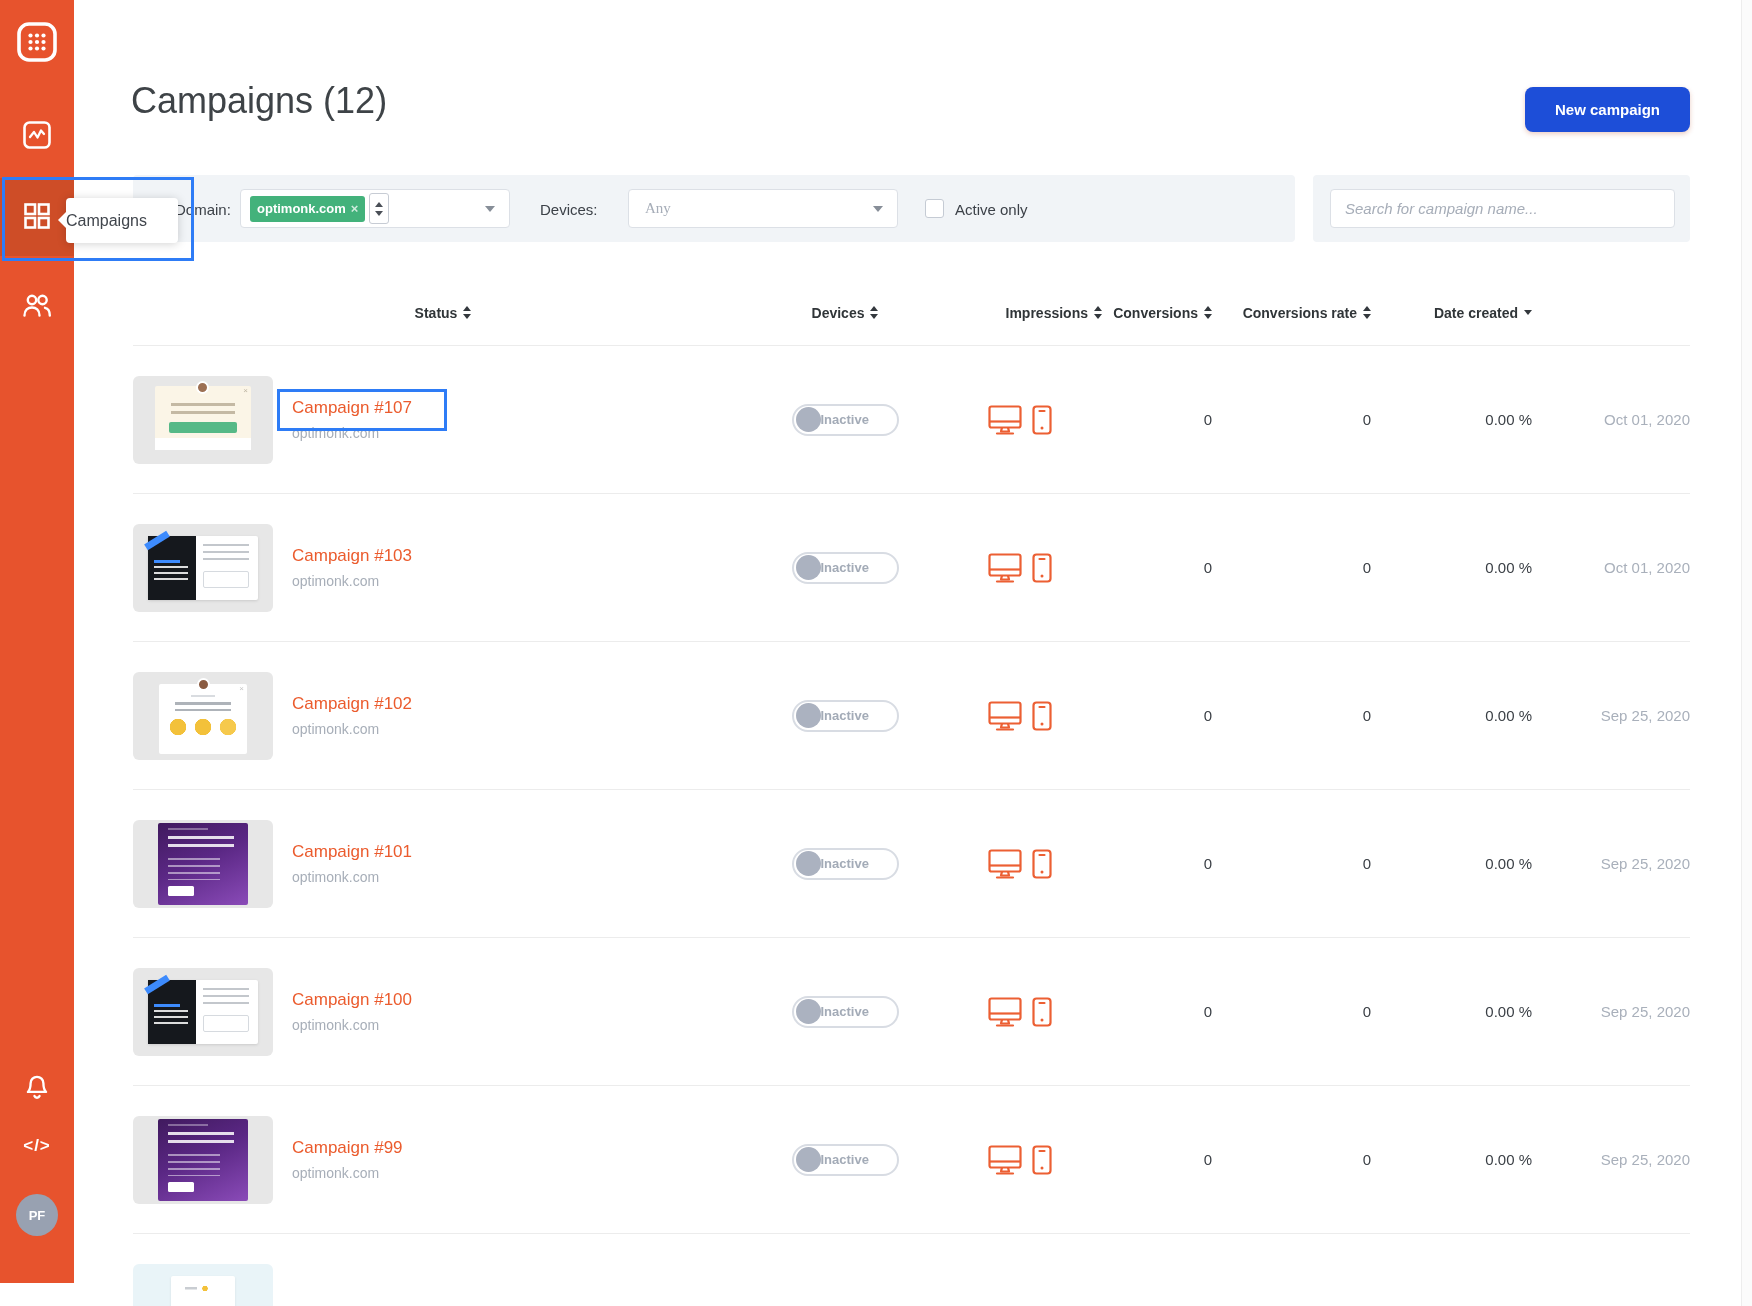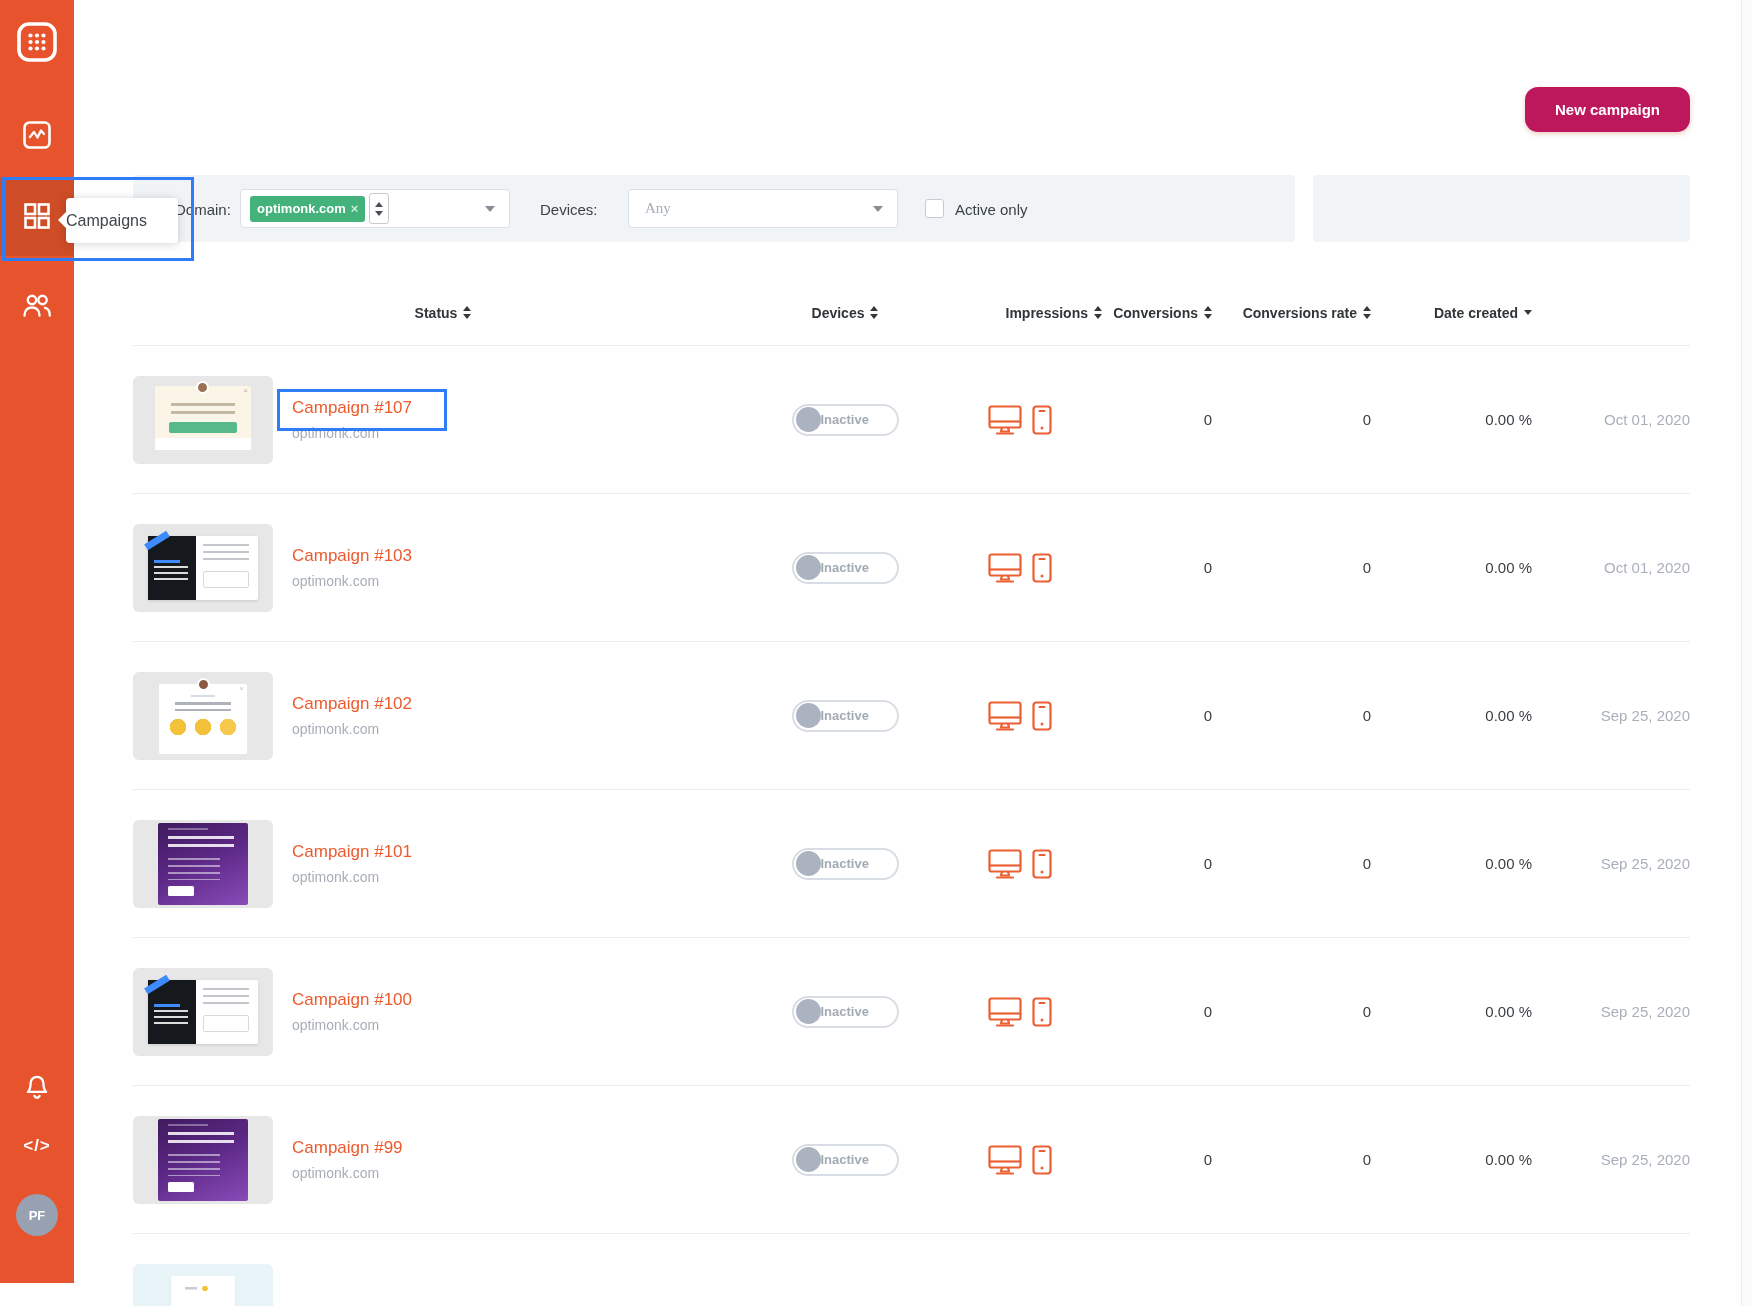--- a/index.html
+++ b/index.html
@@ -24,22 +24,22 @@
   .annotation-box { position:absolute; left:2px; top:177px; width:192px; height:84px;
     border:3px solid #2E7CF6; z-index:40; pointer-events:none; }
   .tooltip { position:absolute; left:66px; top:198px; width:112px; height:45px; background:#fff;
     border-radius:4px; box-shadow:0 1px 10px rgba(0,0,0,.18); z-index:30;
     display:flex; align-items:center; font-size:16px; color:#40454C; }
   .tooltip::before { content:''; position:absolute; left:-8px; top:14px; width:0; height:0;
     border-top:8px solid transparent; border-bottom:8px solid transparent; border-right:8px solid #fff; }
 
   
   .page-title { position:absolute; left:131px; top:80px; font-size:36px; color:#3E4347; z-index:1; }
-  .new-campaign { position:absolute; left:1525px; top:87px; width:165px; height:45px; background:#be185d;
-    border:none; border-radius:13px; color:#fff; font-size:15px; font-weight:bold; cursor:pointer;
+  .new-campaign { position:absolute; left:1525px; top:87px; width:165px; height:45px; background:#1d4ed8;
+    border:none; border-radius:8px; color:#fff; font-size:15px; font-weight:bold; cursor:pointer;
     box-shadow:0 2px 5px rgba(180,60,20,.25); font-family:"Liberation Sans", sans-serif; }
 
   
   .filter-left { position:absolute; left:133px; top:175px; width:1162px; height:67px; background:#F1F4F7;
     border-radius:4px; }
   .filter-right { position:absolute; left:1313px; top:175px; width:377px; height:67px; background:#F1F4F7;
     border-radius:4px; }
   .flabel { position:absolute; top:201px; font-size:15px; color:#3C4148; z-index:2; }
   .flabel.domain { left:175px; }
   .flabel.devices { left:540px; }
@@ -215,20 +215,21 @@
     <div class="side-item avatar">
       <div class="avatar-circle">PF</div>
     </div>
   </div>
 
   <div class="tooltip">
     <span>Campaigns</span>
   </div>
   <div class="annotation-box"></div>
 
+  <div class="page-title">Campaigns (12)</div>
   <button class="new-campaign">New campaign</button>
 
   <div class="filter-left"></div>
   <div class="filter-right"></div>
   <div class="flabel domain">Domain:</div>
   <div class="select domain-select">
     <span class="tag">
       <span>optimonk.com</span>
       <span class="x">×</span>
     </span>
@@ -238,20 +239,21 @@
       </span>
     <i class="caret"></i>
   </div>
   <div class="flabel devices">Devices:</div>
   <div class="select devices-select">
     <span class="ph-text">Any</span>
     <i class="caret"></i>
   </div>
   <div class="checkbox"></div>
   <div class="flabel active-only">Active only</div>
+  <input class="search-input" type="text" placeholder="Search for campaign name..." style="">
 
   <div class="table">
     <div class="thead">
       <div class="th c-status">
         <span>Status</span>
         <span class="sort">
             <i class="su"></i>
             <i class="sd"></i>
           </span>
       </div>

